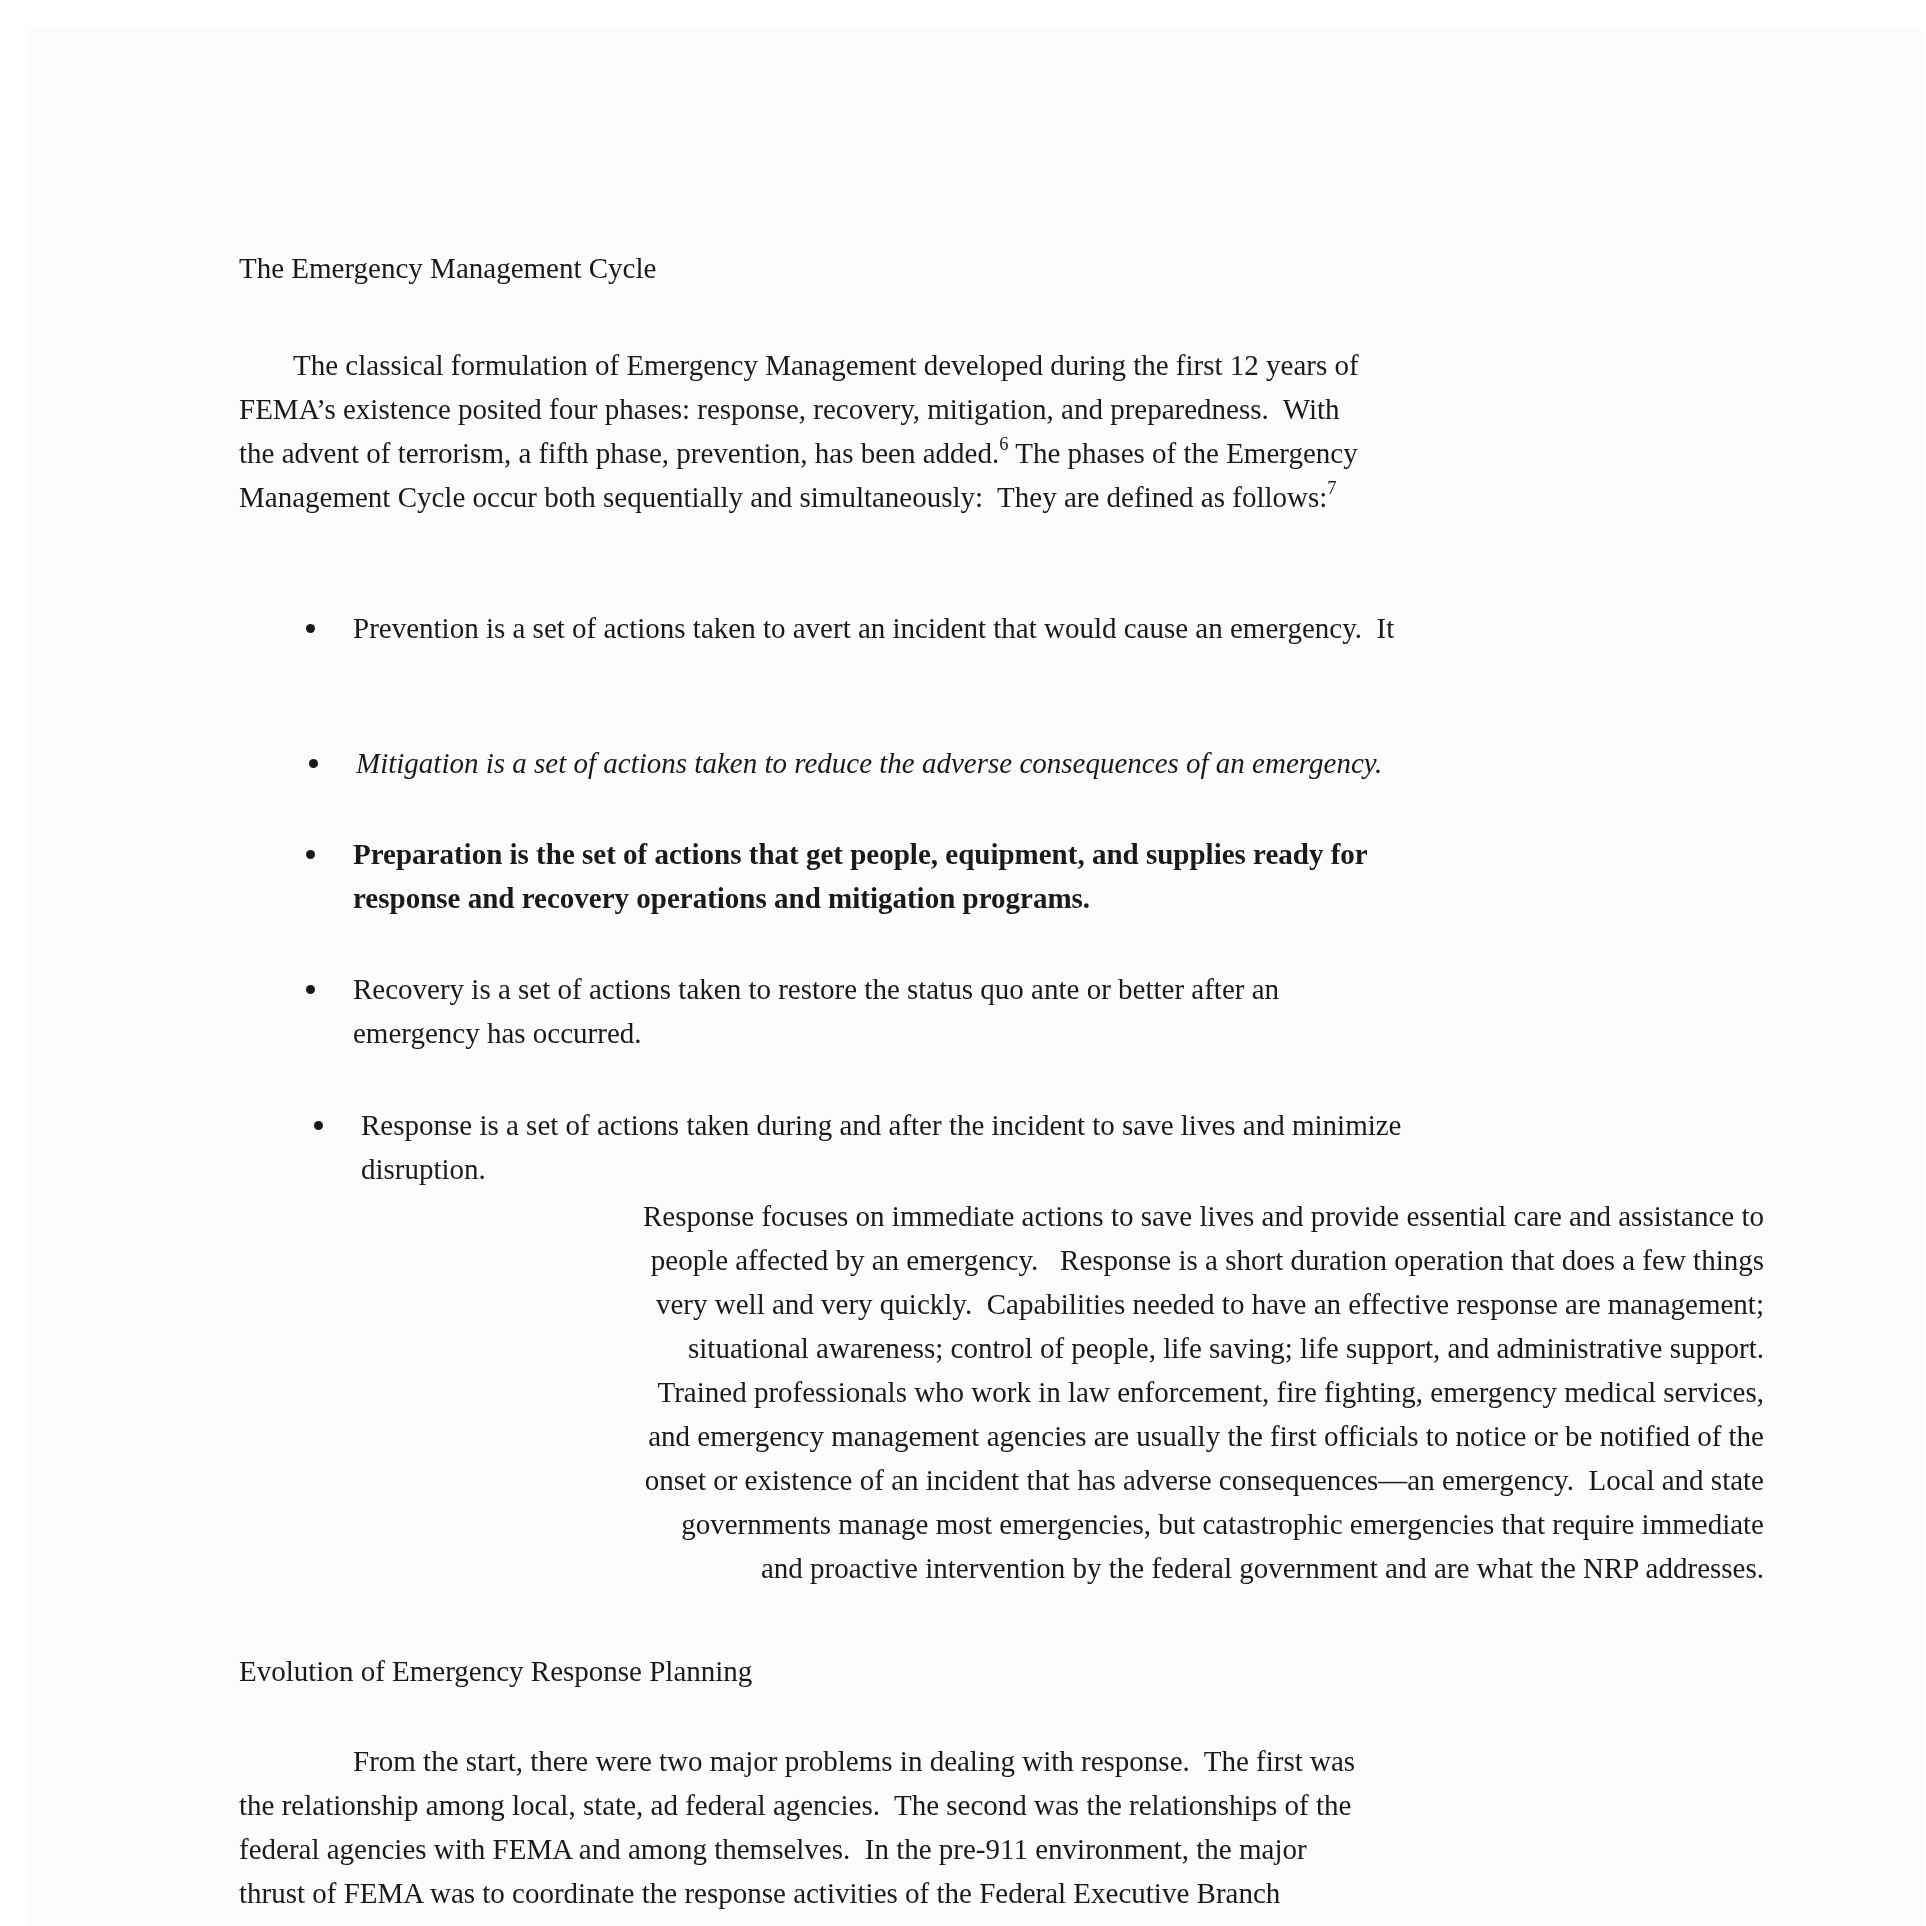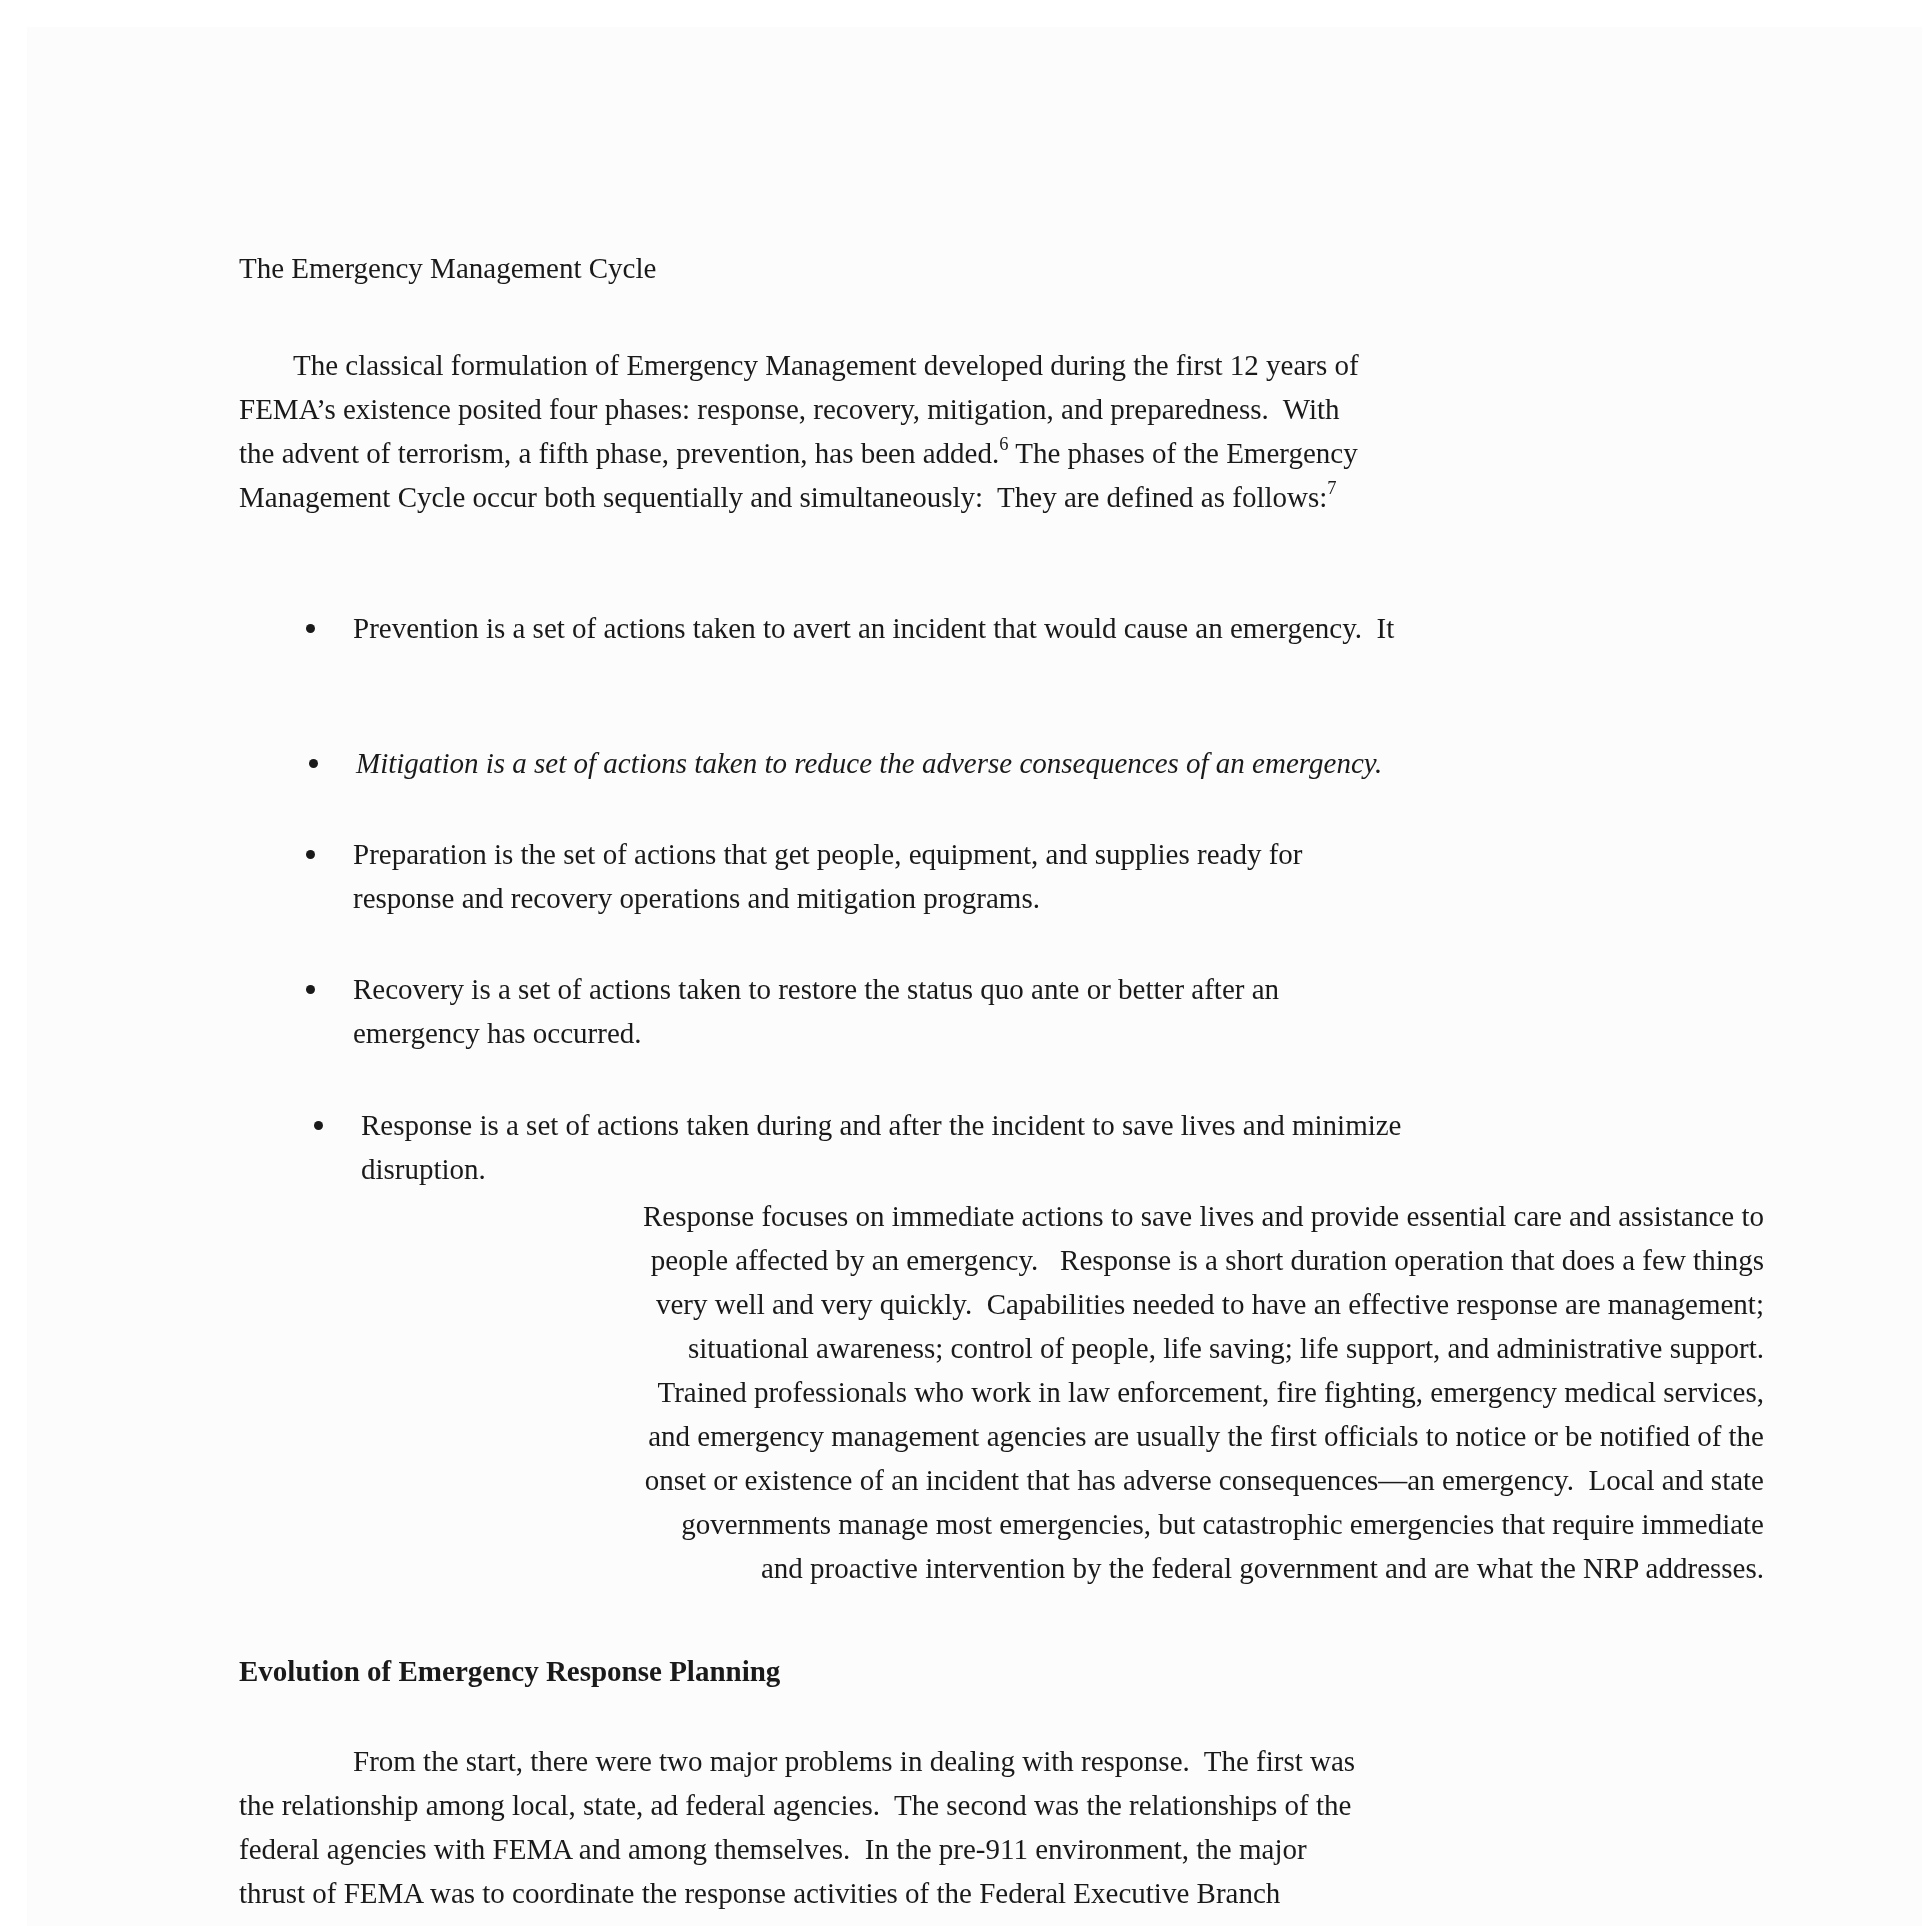--- a/index.html
+++ b/index.html
@@ -46,21 +46,21 @@
 
   <ul class="bullets">
     <li class="bullet-item" style="position:absolute; top:562px; left:0; width:1525px;">
       <span class="dot"></span>
       <span class="line">Prevention is a set of actions taken to avert an incident that would cause an emergency.  It</span>
     </li>
     <li class="bullet-item" style="position:absolute; top:697px; left:3px; width:1525px;font-style:italic;">
       <span class="dot"></span>
       <span class="line">Mitigation is a set of actions taken to reduce the adverse consequences of an emergency.</span>
     </li>
-    <li class="bullet-item" style="position:absolute; top:788px; left:0; width:1525px;">
+    <li class="bullet-item" style="position:absolute; top:788px; left:0; width:1525px;font-weight:bold;">
       <span class="dot"></span>
       <span class="line">Preparation is the set of actions that get people, equipment, and supplies ready for</span>
       <span class="line">response and recovery operations and mitigation programs.</span>
     </li>
     <li class="bullet-item" style="position:absolute; top:923px; left:0; width:1525px;">
       <span class="dot"></span>
       <span class="line">Recovery is a set of actions taken to restore the status quo ante or better after an</span>
       <span class="line">emergency has occurred.</span>
     </li>
     <li class="bullet-item" style="position:absolute; top:1059px; left:8px; width:1525px;">
@@ -75,21 +75,21 @@
     <span class="line">people affected by an emergency.   Response is a short duration operation that does a few things</span>
     <span class="line">very well and very quickly.  Capabilities needed to have an effective response are management;</span>
     <span class="line">situational awareness; control of people, life saving; life support, and administrative support.</span>
     <span class="line">Trained professionals who work in law enforcement, fire fighting, emergency medical services,</span>
     <span class="line">and emergency management agencies are usually the first officials to notice or be notified of the</span>
     <span class="line">onset or existence of an incident that has adverse consequences—an emergency.  Local and state</span>
     <span class="line">governments manage most emergencies, but catastrophic emergencies that require immediate</span>
     <span class="line">and proactive intervention by the federal government and are what the NRP addresses.</span>
   </div>
 
-  <div class="heading" style="top:1649px;font-weight:bold;">Evolution of Emergency Response Planning</div>
+  <div class="heading" style="top:1649px;">Evolution of Emergency Response Planning</div>
 
   <div class="block" style="top:1739px;">
     <span class="line indent2">From the start, there were two major problems in dealing with response.  The first was</span>
     <span class="line">the relationship among local, state, ad federal agencies.  The second was the relationships of the</span>
     <span class="line">federal agencies with FEMA and among themselves.  In the pre-911 environment, the major</span>
     <span class="line">thrust of FEMA was to coordinate the response activities of the Federal Executive Branch</span>
     <span class="line">agencies that have roles to play in emergency response.</span>
   </div>
 
 </div>

